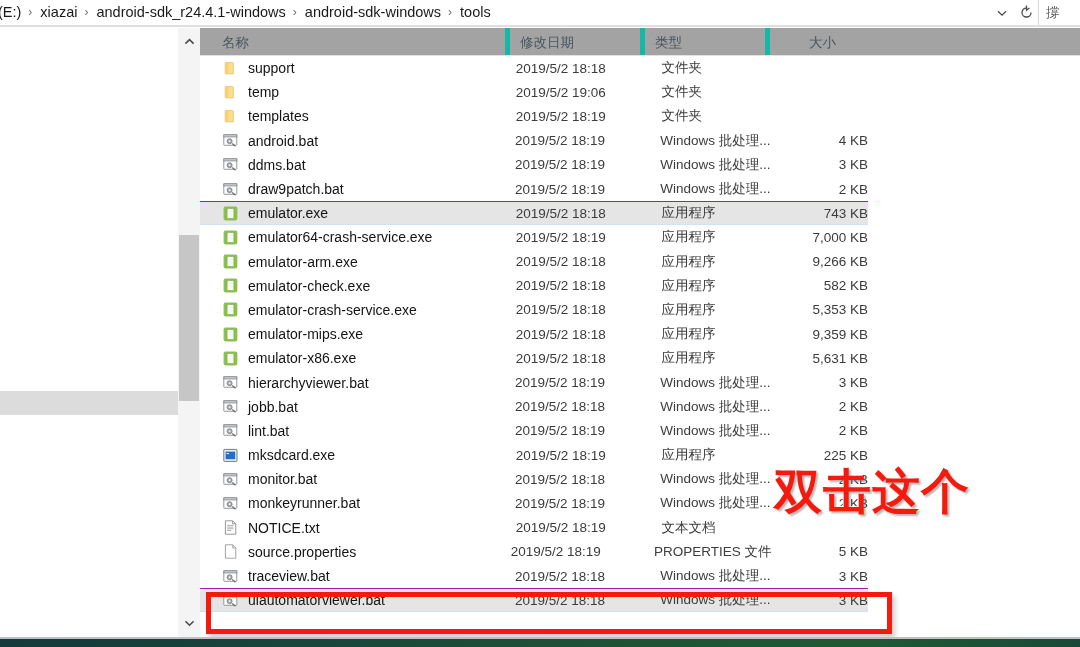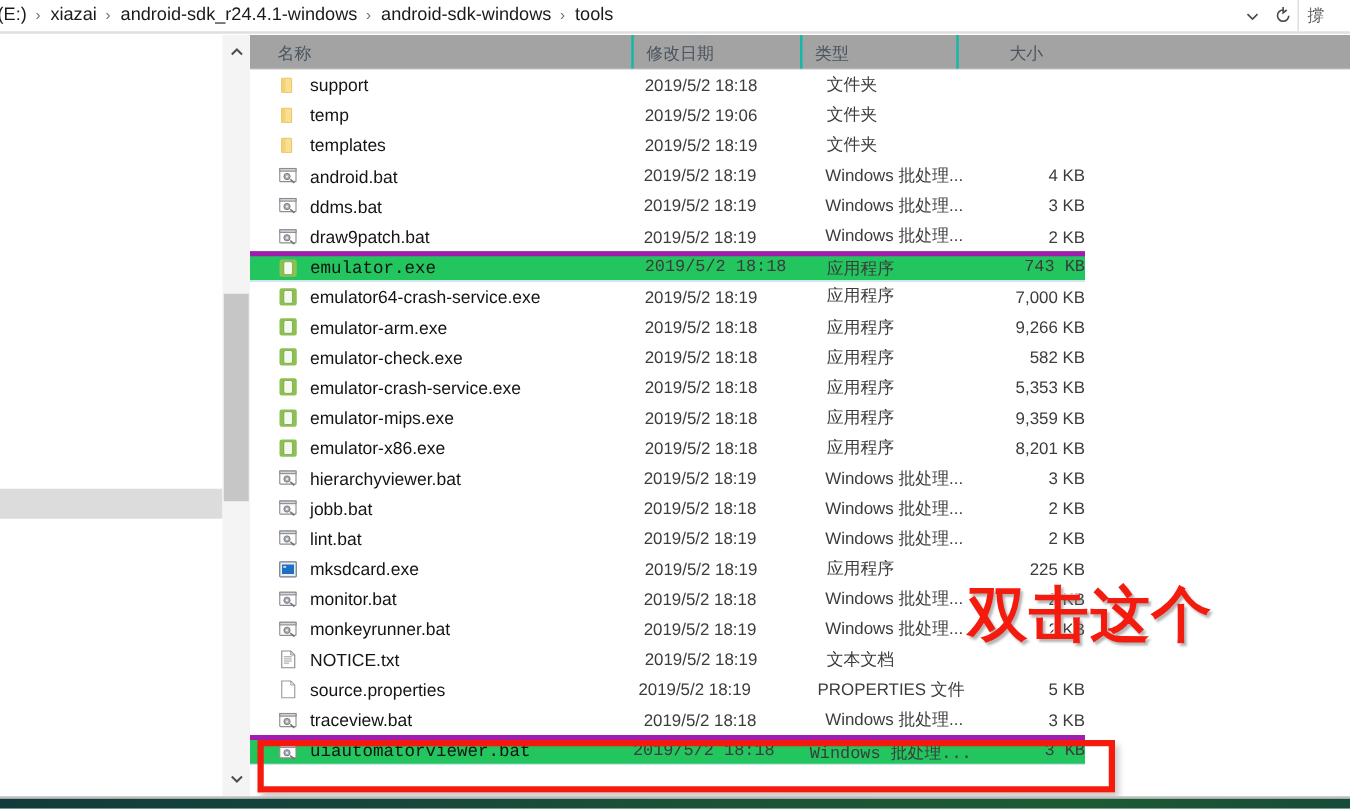--- a/index.html
+++ b/index.html
@@ -134,21 +134,21 @@
     background: #a3a3a3;
     display: flex;
     align-items: flex-end;
   }
   .col {
     font-size: 13.5px;
     color: #4a5560;
     height: 28px;
     line-height: 30px;
     padding-left: 10px;
-    border-left: 2px solid #14b8a6;
+    border-left: 5px solid #14b8a6;
     position: relative;
     white-space: nowrap;
   }
   .col.first { border-left: none; padding-left: 22px; }
   #col-name { width: 305px; }
   #col-date { width: 135px; }
   #col-type { width: 125px; }
   #col-size { width: 100px; text-align: center; }
   #sort-caret {
     position: absolute;
@@ -171,24 +171,23 @@
   }
   .row {
     position: relative;
     height: 24.2px;
     display: flex;
     align-items: center;
     width: 668px;
     gap: 28px;
   }
   .row.selected {
-    background: #22c55e;
-    border-top: 4px solid #a21caf;
+    background: #e5e5e5;
+    border-top: 1px solid #a21caf;
     border-bottom: 1px solid #cde4f7;
-    font-family: Liberation Mono, monospace;
   }
   .cell-name {
     width: 327px;
     display: flex;
     align-items: center;
     padding-left: 22px;
     overflow: hidden;
   }
   .ficon {
     width: 17px; height: 17px;
@@ -502,21 +501,21 @@
           <div class="cell-name">
             <svg class="ficon" viewBox="0 0 17 17">
               <rect x="1.6" y="1.6" width="13.8" height="13.8" rx="1.8" fill="#8cc152"></rect>
               <rect x="5.1" y="3.4" width="6.8" height="10.2" rx="1.3" fill="#ffffff" stroke="#6f9e40" stroke-width="0.6"></rect>
               <rect x="6.1" y="4.4" width="4.8" height="8.2" rx="0.6" fill="#f4f9ee"></rect>
             </svg>
             <span class="fname">emulator-x86.exe</span>
           </div>
           <div class="cell-date">2019/5/2 18:18</div>
           <div class="cell-type">应用程序</div>
-          <div class="cell-size">8,201 KB</div>
+          <div class="cell-size">5,631 KB</div>
         </div>
         <div class="row">
           <div class="cell-name">
             <svg class="ficon" viewBox="0 0 17 17">
               <rect x="1.8" y="2.8" width="13" height="10.5" rx="0.6" fill="#fdfdfd" stroke="#8d8d8d" stroke-width="0.9"></rect>
               <rect x="1.8" y="2.8" width="13" height="2.1" fill="#cfd6dd" stroke="#8d8d8d" stroke-width="0.9"></rect>
               <circle cx="7.6" cy="9.2" r="2.5" fill="#a8aeb4" stroke="#6d7378" stroke-width="0.7"></circle>
               <circle cx="7.6" cy="9.2" r="0.9" fill="#f0f0f0"></circle>
               <path d="M10.2 11.4 l3.3 2.9" stroke="#6d7378" stroke-width="1.3" fill="none"></path>
             </svg>

